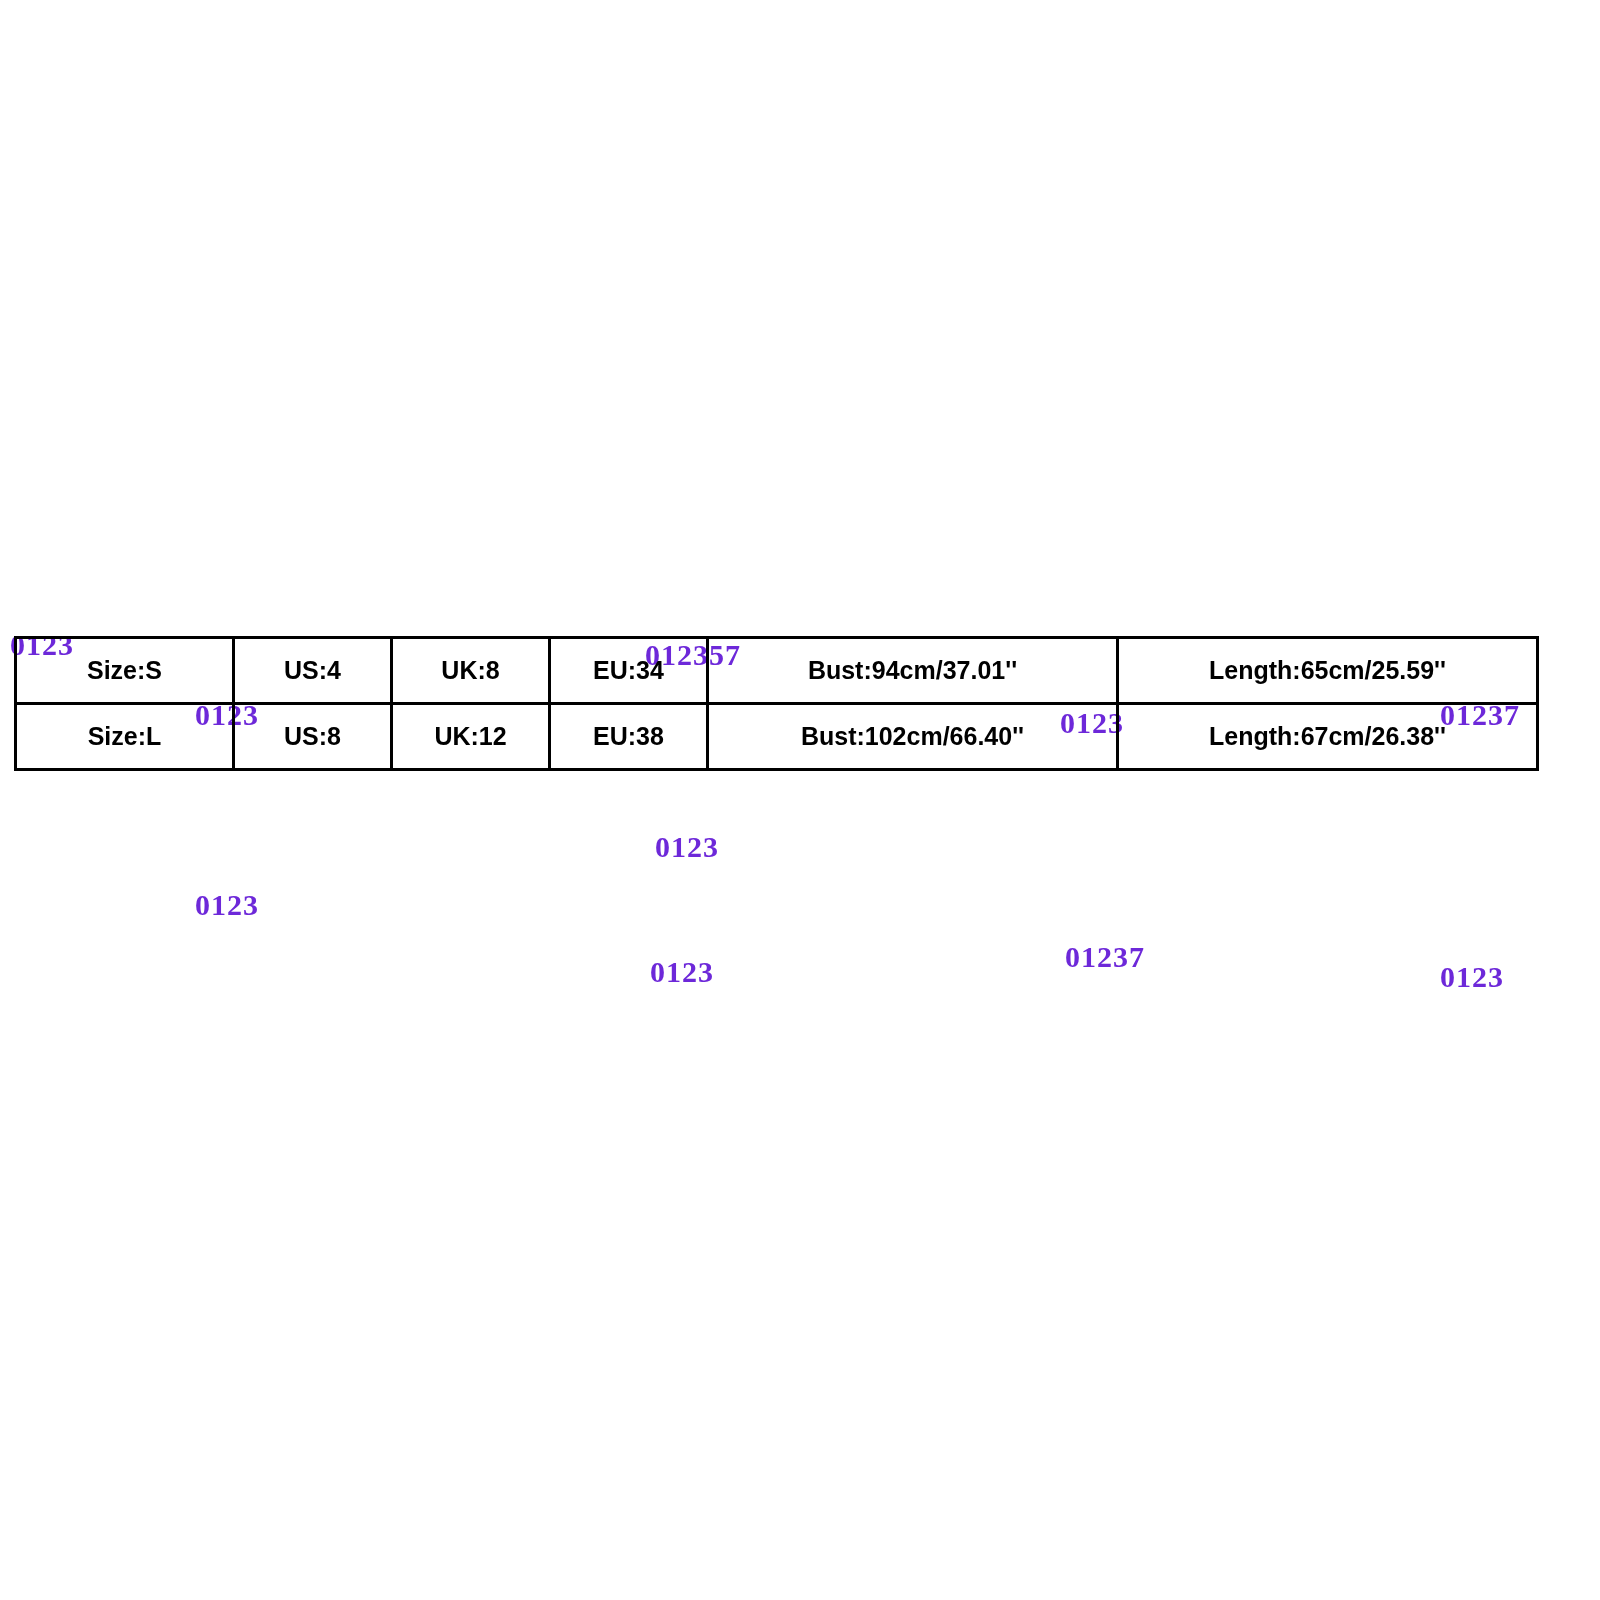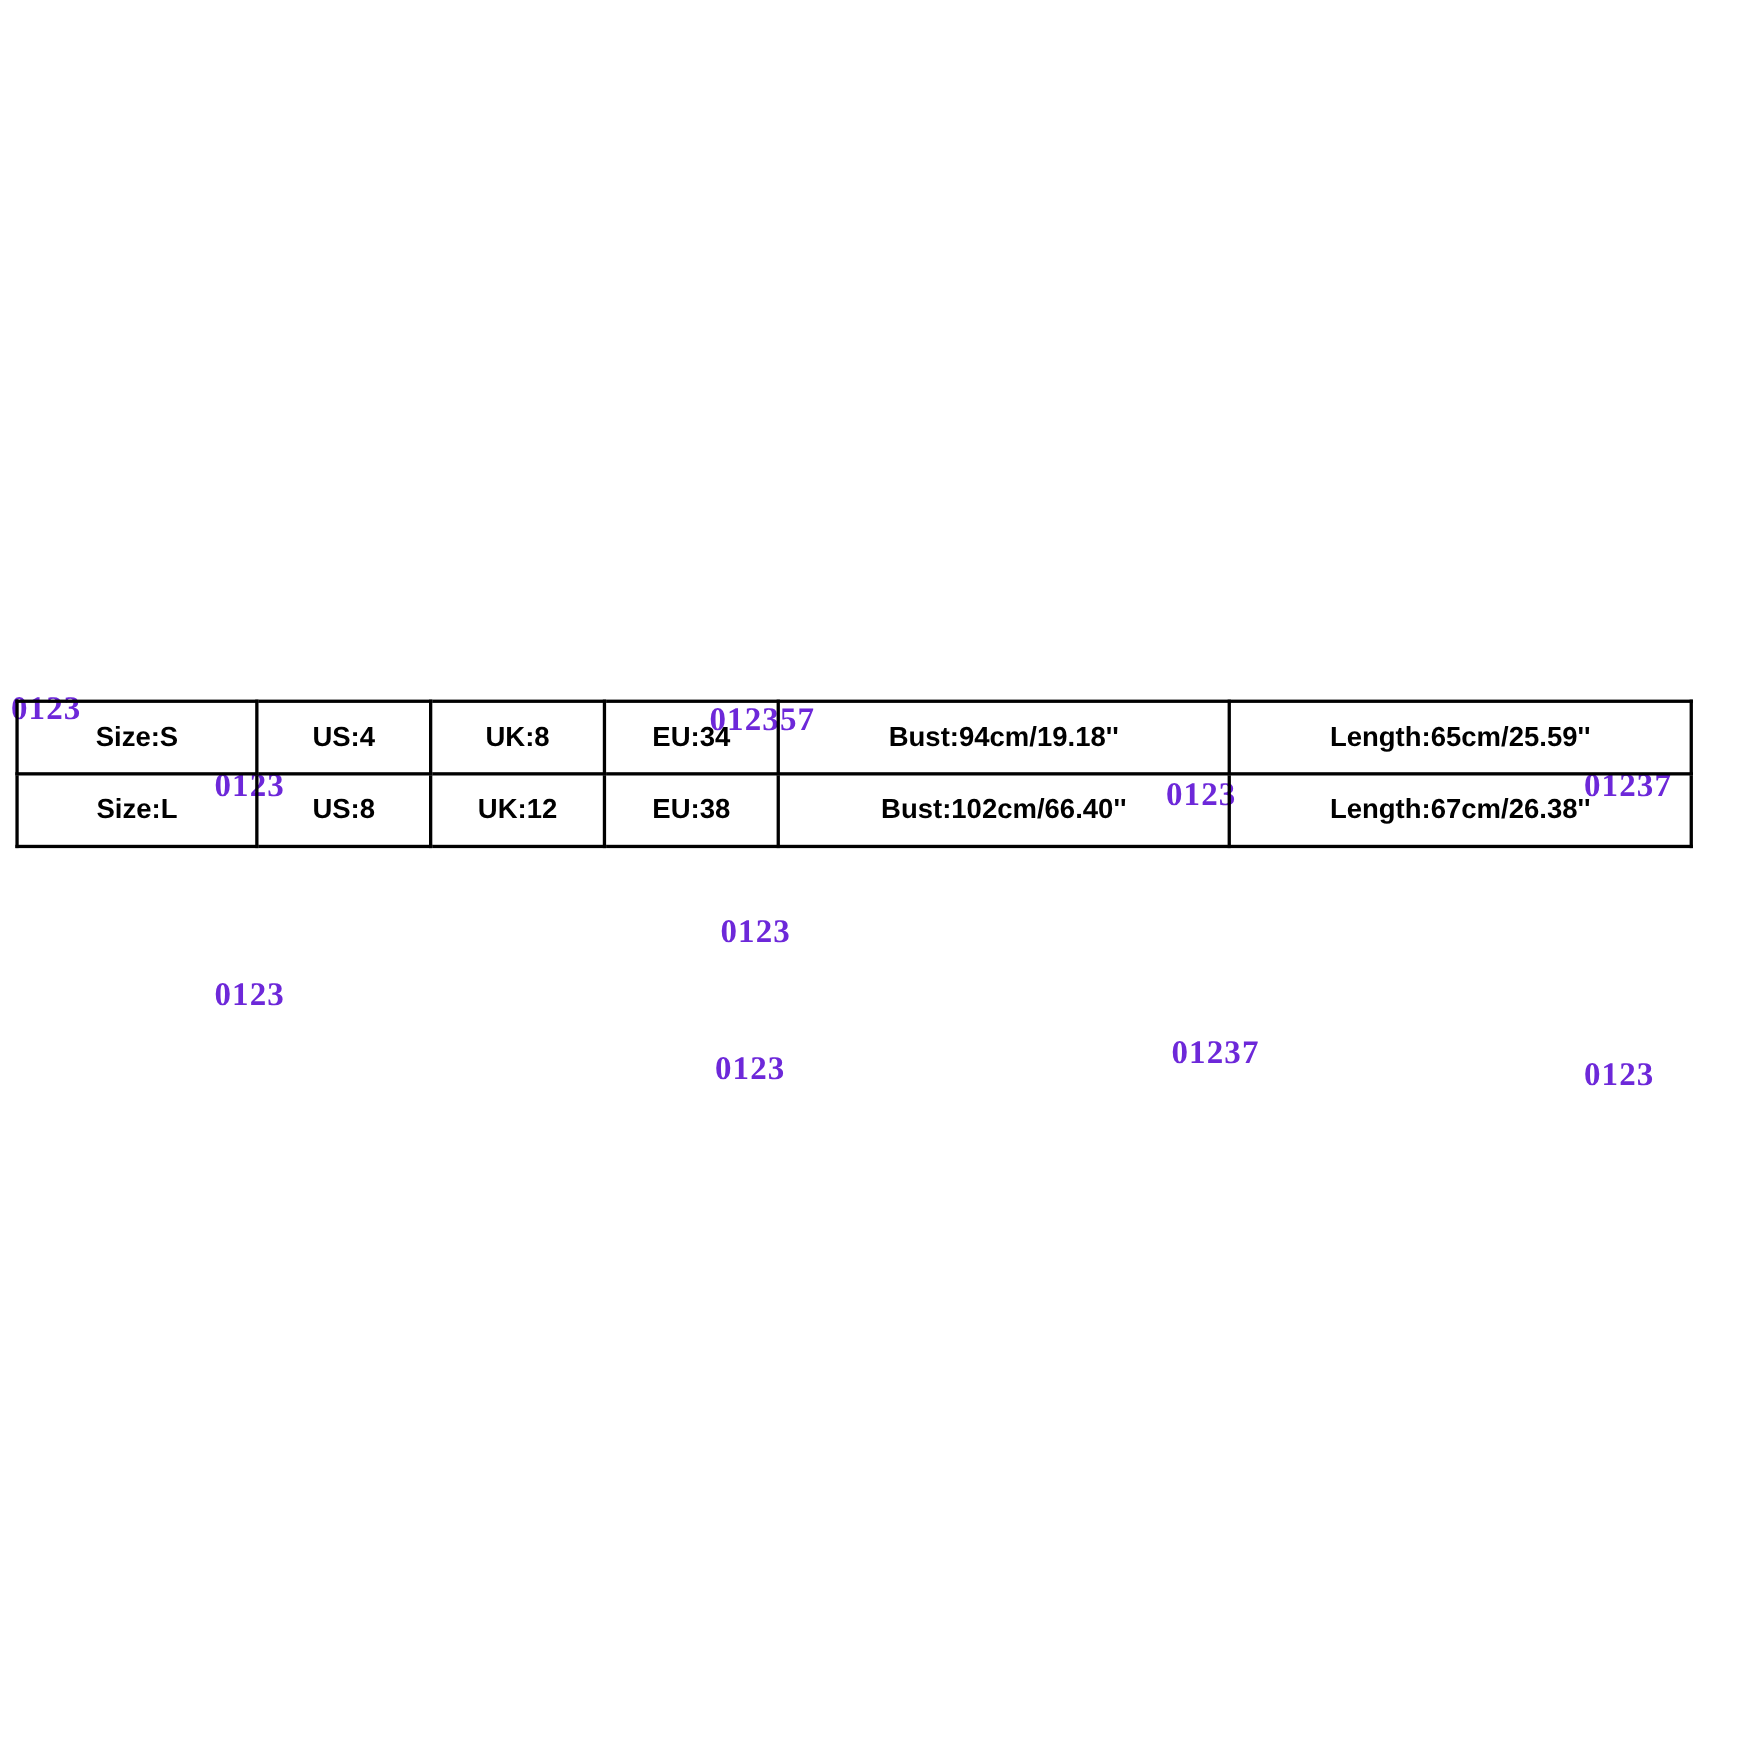--- a/index.html
+++ b/index.html
@@ -92,21 +92,21 @@
       <col class="c-eu">
         <col class="c-bust">
         <col class="c-length">
     </colgroup>
     <tbody>
       <tr>
         <td>Size:S</td>
         <td>US:4</td>
         <td>UK:8</td>
         <td>EU:34</td>
-        <td>Bust:94cm/19.18''</td>
+        <td>Bust:94cm/37.01''</td>
         <td>Length:65cm/25.59''</td>
       </tr>
       <tr>
         <td>Size:L</td>
         <td>US:8</td>
         <td>UK:12</td>
         <td>EU:38</td>
         <td>Bust:102cm/66.40''</td>
         <td>Length:67cm/26.38''</td>
       </tr>

